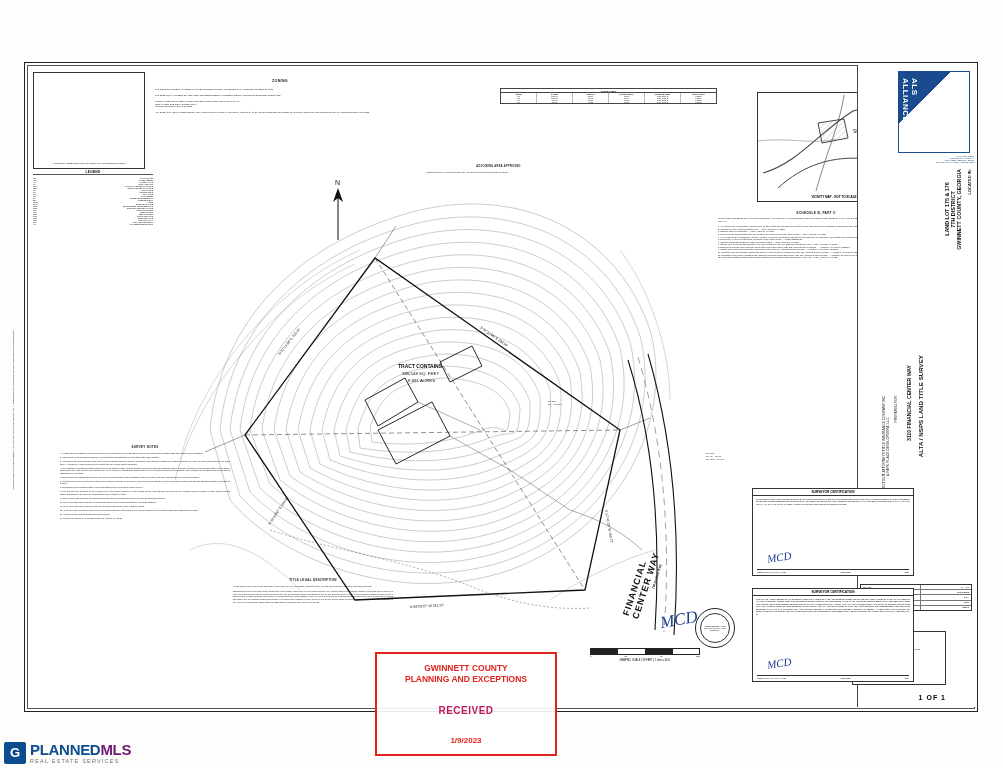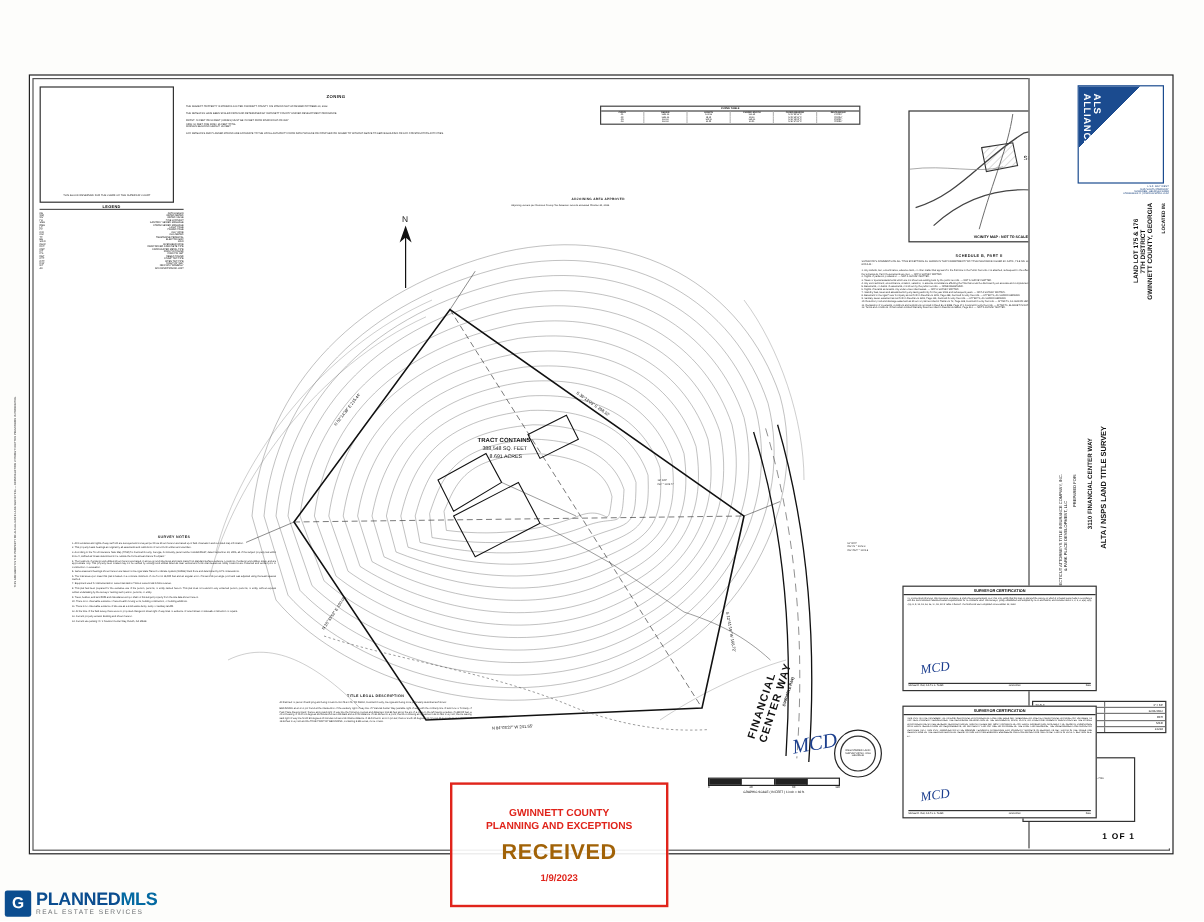--- a/index.html
+++ b/index.html
@@ -123,41 +123,41 @@
   }
 
   
   #received {
     position:absolute;
     left: 375px; top: 652px;
     width: 178px; height: 100px;
     border: 2px solid #e0241b;
     background: rgba(255,255,255,.9);
     display:flex; flex-direction:column; align-items:center; justify-content:center;
-    gap: 6px;
+    gap: 20px;
   }
   #received .l1 {
     font-size: 8.5px; font-weight:bold; color:#e0241b; text-align:center; line-height:1.35;
   }
-  #received .l2 { font-size: 18px; font-weight:bold; color:#a16207; letter-spacing:.5px;}
+  #received .l2 { font-size: 10px; font-weight:bold; color:#be185d; letter-spacing:.5px;}
   #received .l3 { font-size: 8px; font-weight:bold; color:#e0241b;}
 
   
   #gamls {
     position:absolute; left: 4px; bottom: 4px;
     display:flex; align-items:center; gap:4px;
   }
   #gamls .mark {
     width: 22px; height: 22px; background:#0b4d8f;
     color:#fff; font-weight:bold; font-size:13px;
     display:flex; align-items:center; justify-content:center;
     border-radius:2px;
   }
   #gamls .t1 { font-size: 15px; font-weight:bold; color:#0b4d8f; letter-spacing:-.3px;}
-  #gamls .t1 em { font-style:normal; color:#0369a1;}
+  #gamls .t1 em { font-style:normal; color:#701a75;}
   #gamls .t2 { font-size: 5.5px; color:#6d7073; letter-spacing:1.2px;}
 
   
   #vicinity {
     position:absolute; left: 757px; top: 92px;
     width: 152px; height: 108px;
     border: 1px solid #333; background:#fff;
   }
   #vicinity .cap {
     position:absolute; bottom:2px; left:0; width:100%;

